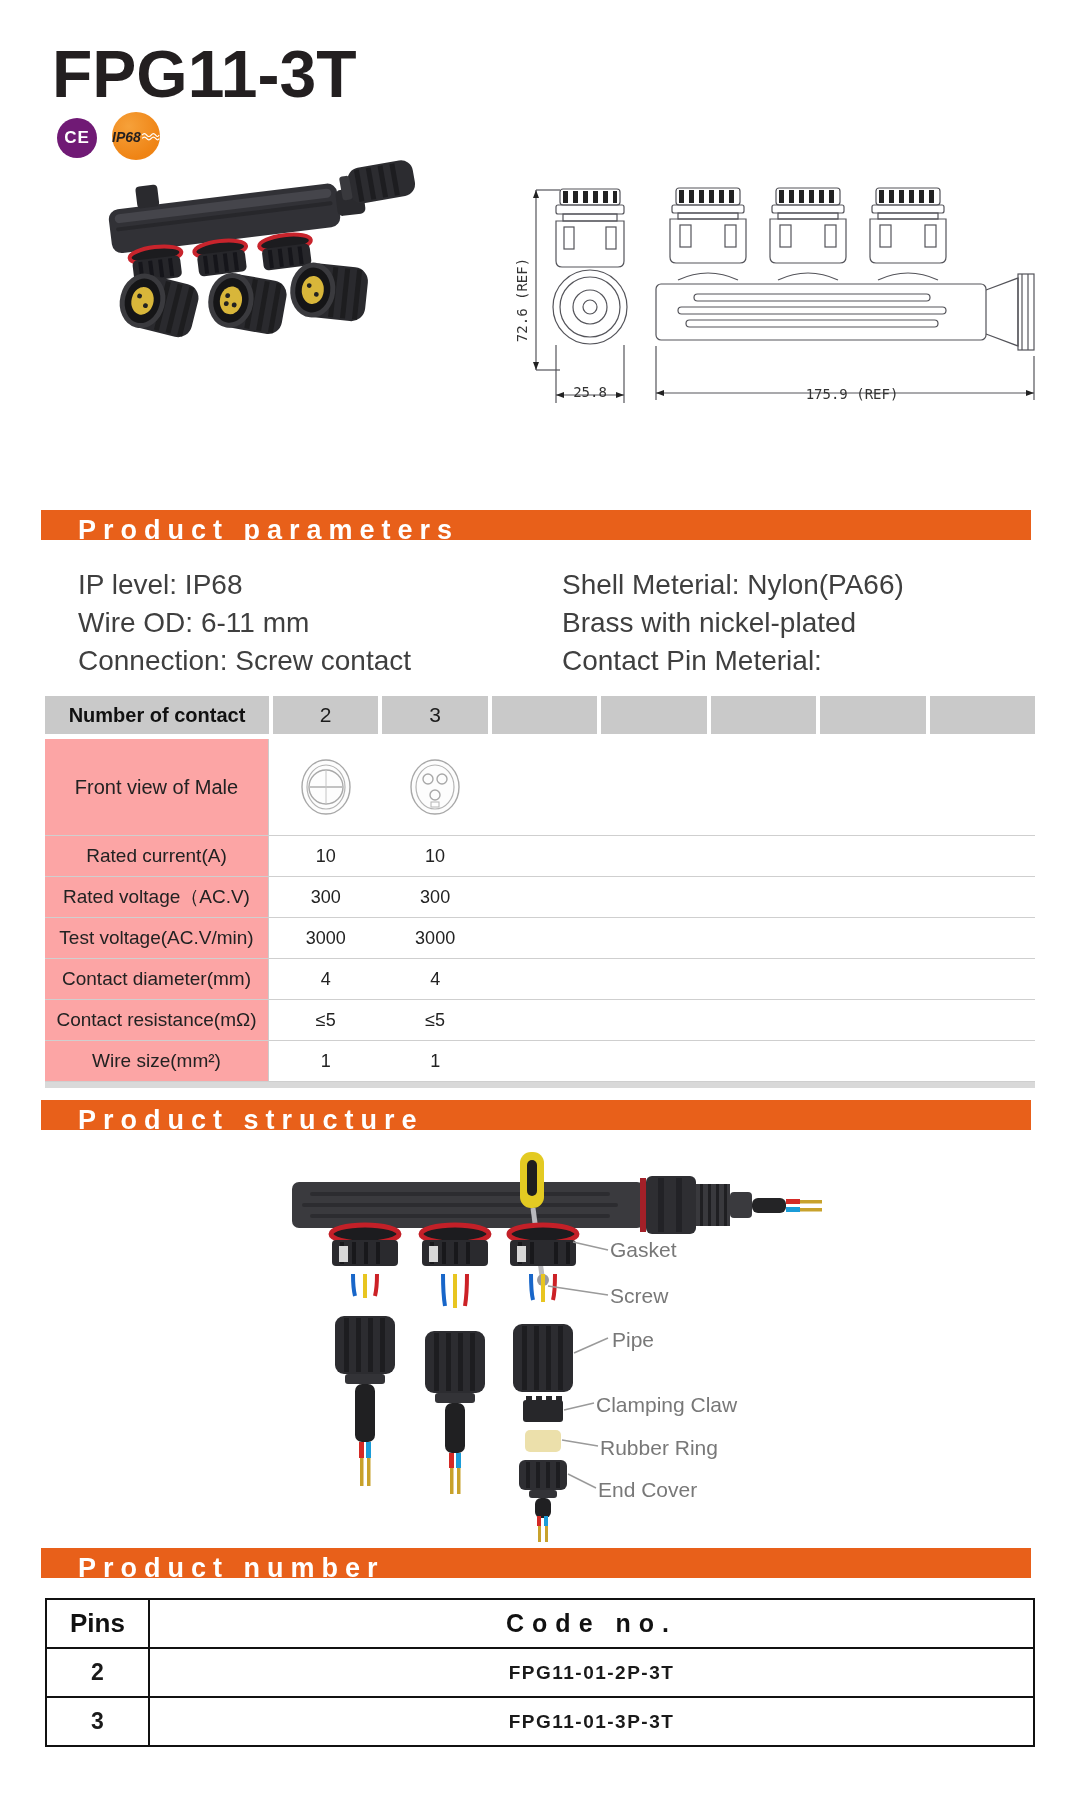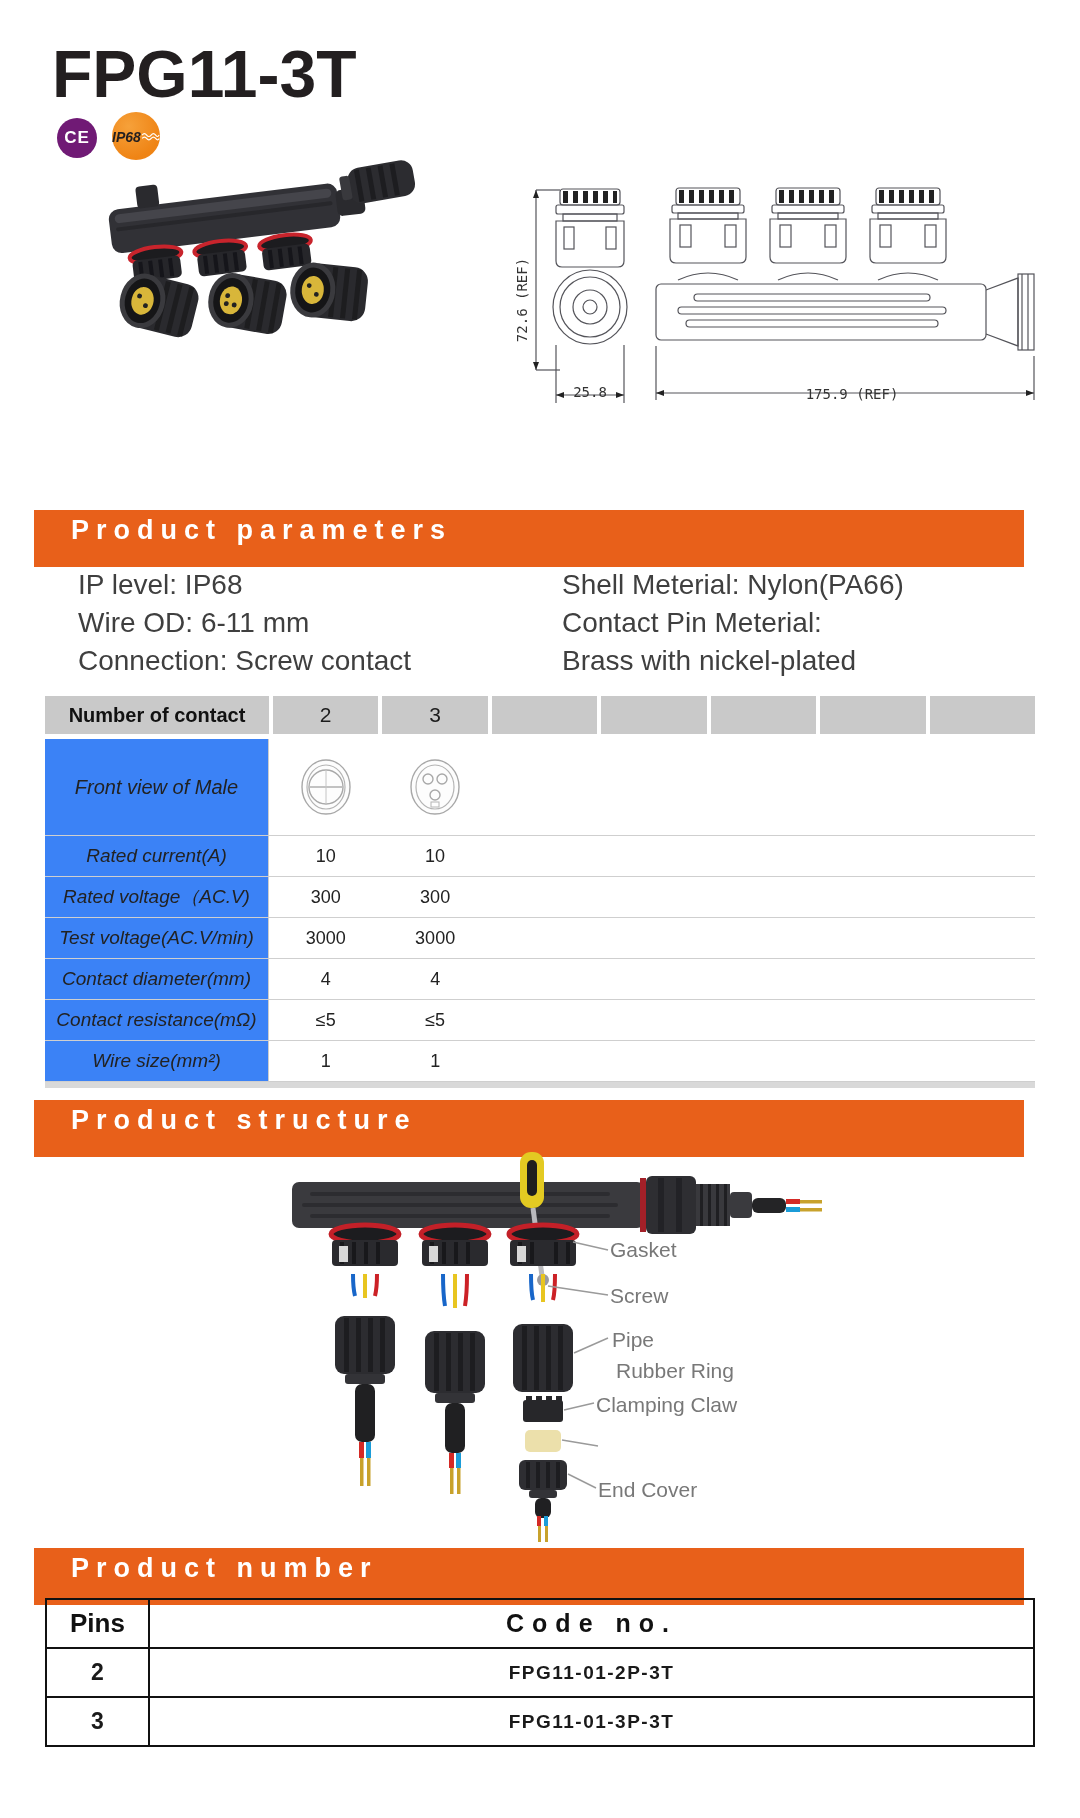--- a/index.html
+++ b/index.html
@@ -11,21 +11,21 @@
   #title{left:52px;top:36px;font-size:66px;font-weight:bold;color:#231f20;letter-spacing:0px;}
   #ce-badge{left:57px;top:118px;width:40px;height:40px;border-radius:50%;background:#701a75;
             color:#fff;font-weight:bold;font-size:17px;display:flex;align-items:center;justify-content:center;
             letter-spacing:1px;}
   #ip68-badge{left:112px;top:112px;width:48px;height:48px;border-radius:50%;
             background:radial-gradient(circle at 35% 30%,#f6a13a,#ef8415 70%);
             display:flex;flex-direction:row;align-items:center;justify-content:center;}
   #ip68-badge .ip68-text{color:#231f20;font-weight:bold;font-style:italic;font-size:14px;margin-top:2px;}
 
   
-  .section-bar{left:34px;width:990px;height:57px;background:#e8601a;color:#ffffff;
+  .section-bar{left:41px;width:990px;height:30px;background:#e8601a;color:#ffffff;
       font-size:27px;font-weight:bold;letter-spacing:7px;line-height:41px;
       padding-left:37px;box-sizing:border-box;}
   #bar-params{top:510px;}
   #bar-structure{top:1100px;}
   #bar-number{top:1548px;}
 
   
   .param-col{top:566px;font-size:28px;color:#3f3f3f;line-height:38px;}
   #param-left{left:78px;}
   #param-right{left:562px;}
@@ -33,34 +33,34 @@
   
   #spec-table{left:45px;top:696px;width:990px;}
   .spec-header{display:flex;height:38px;margin-bottom:5px;}
   .spec-hcell{flex:1;margin-left:4px;background:#c9c9c9;display:flex;align-items:center;
       justify-content:center;font-size:21px;color:#1c1c1c;}
   .spec-label-cell{width:224px;box-sizing:border-box;flex:none;display:flex;align-items:center;
       justify-content:center;text-align:center;}
   .spec-header .spec-label-cell{background:#c9c9c9;font-weight:bold;font-size:20px;color:#111;}
   .spec-row{display:flex;height:40px;border-bottom:1px solid #cfcfcf;}
   .spec-front-row{height:96px;}
-  .spec-row .spec-label-cell{background:#3b82f6;border-right:1px solid #cccccc;
-      font-size:19px;color:#222;font-style:italic;}
+  .spec-row .spec-label-cell{background:#fca5a5;border-right:1px solid #cccccc;
+      font-size:19px;color:#222;}
   .spec-front-row .spec-label-cell{font-size:20px;}
   .spec-slot{flex:1;margin-left:4px;display:flex;align-items:center;justify-content:center;
       font-size:18px;color:#222;}
   #spec-bottom-bar{height:6px;background:#d9d9d9;margin-top:0px;}
 
   
   .struct-label{left:610px;font-size:21px;color:#787878;}
   #sl-0{top:1238px;}
   #sl-1{top:1284px;left:610px;}
   #sl-2{top:1328px;left:612px;}
   #sl-3{top:1393px;left:596px;}
-  #sl-4{top:1359px;left:600px;margin-left:16px;}
+  #sl-4{top:1436px;left:600px;}
   #sl-5{top:1478px;left:598px;}
 
   
   .dim-text{font-family:"DejaVu Sans Mono",monospace;font-size:14px;color:#333;}
   #dim-h{left:443px;top:291px;width:160px;height:18px;text-align:center;transform:rotate(-90deg);}
   #dim-small{left:558px;top:384px;width:64px;text-align:center;}
   #dim-total{left:792px;top:386px;width:120px;text-align:center;}
 
   
   #num-table{left:45px;top:1598px;width:990px;border:2px solid #111;box-sizing:border-box;}
@@ -271,22 +271,22 @@
   <div class="abs dim-text" id="dim-total">175.9 (REF)</div>
 
   <div class="abs section-bar" id="bar-params">Product parameters</div>
   <div class="abs param-col" id="param-left">
     <div>IP level: IP68</div>
     <div>Wire OD: 6-11 mm</div>
     <div>Connection: Screw contact</div>
   </div>
   <div class="abs param-col" id="param-right">
     <div>Shell Meterial: Nylon(PA66)</div>
+    <div>Brass with nickel-plated</div>
     <div>Contact Pin Meterial:</div>
-    <div>Brass with nickel-plated</div>
   </div>
 
   <div class="abs" id="spec-table">
     <div class="spec-header">
       <div class="spec-label-cell">Number of contact</div>
       <div class="spec-hcell">2</div>
       <div class="spec-hcell">3</div>
       <div class="spec-hcell"></div>
       <div class="spec-hcell"></div>
       <div class="spec-hcell"></div>

